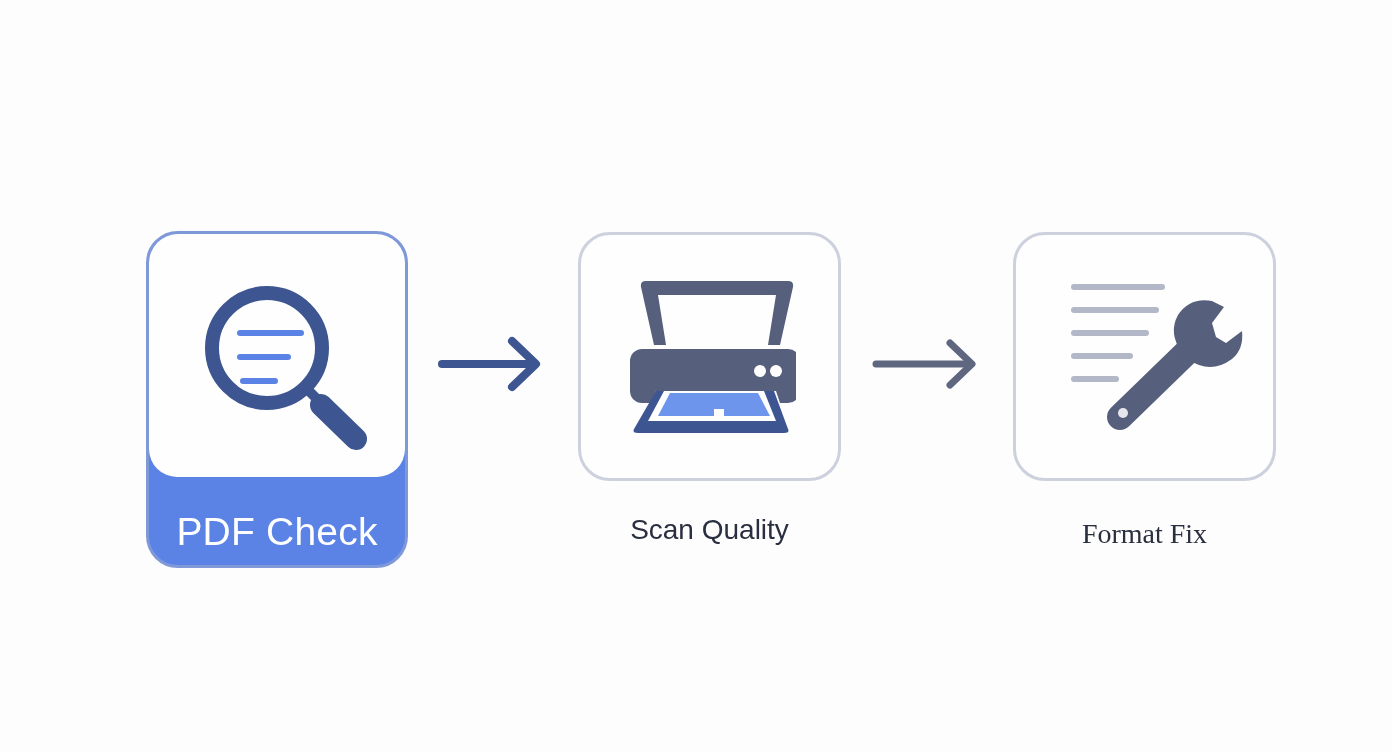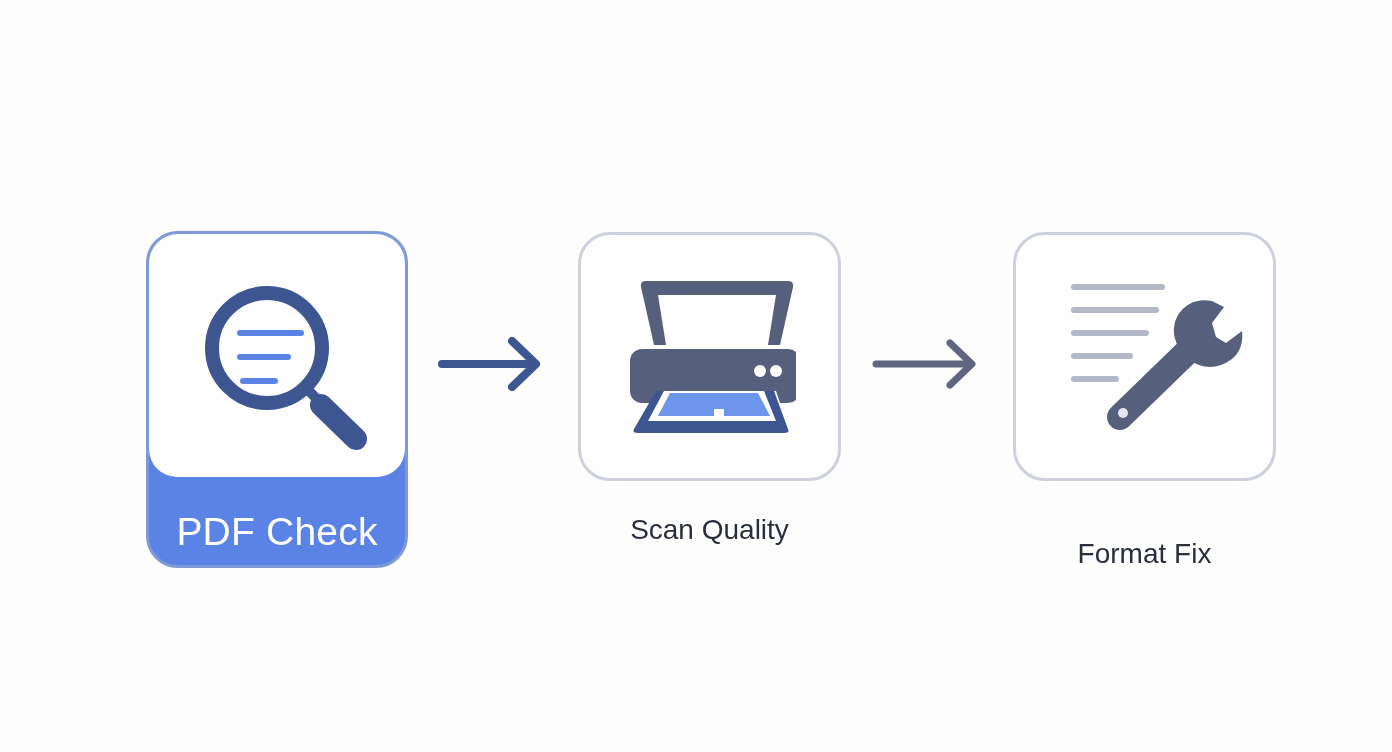--- a/index.html
+++ b/index.html
@@ -80,13 +80,13 @@
     <line x1="8" y1="54" x2="80" y2="54" stroke="#b3b8c8" stroke-width="6" stroke-linecap="round"></line>
     <line x1="8" y1="77" x2="64" y2="77" stroke="#b3b8c8" stroke-width="6" stroke-linecap="round"></line>
     <line x1="8" y1="100" x2="50" y2="100" stroke="#b3b8c8" stroke-width="6" stroke-linecap="round"></line>
 
     <line x1="54" y1="138" x2="122" y2="72" stroke="#56607c" stroke-width="26" stroke-linecap="round"></line>
 
     <path d="M146,22 Q124,18 112,36 Q102,54 116,74 L122,80 Q144,96 166,80 Q178,70 176,52 L160,64 L150,58 L146,44 L158,28 Z" fill="#56607c"></path>
     <circle cx="57" cy="134" r="5" fill="#e6e7ec"></circle>
   </svg>
 </div>
-<div class="label-out" style="left:1013px; width:263px; top:538px;">Format Fix</div>
+<div class="label-out" style="left:1013px; width:263px; top:518px;font-family:Liberation Serif, serif;">Format Fix</div>
 
 </body></html>

